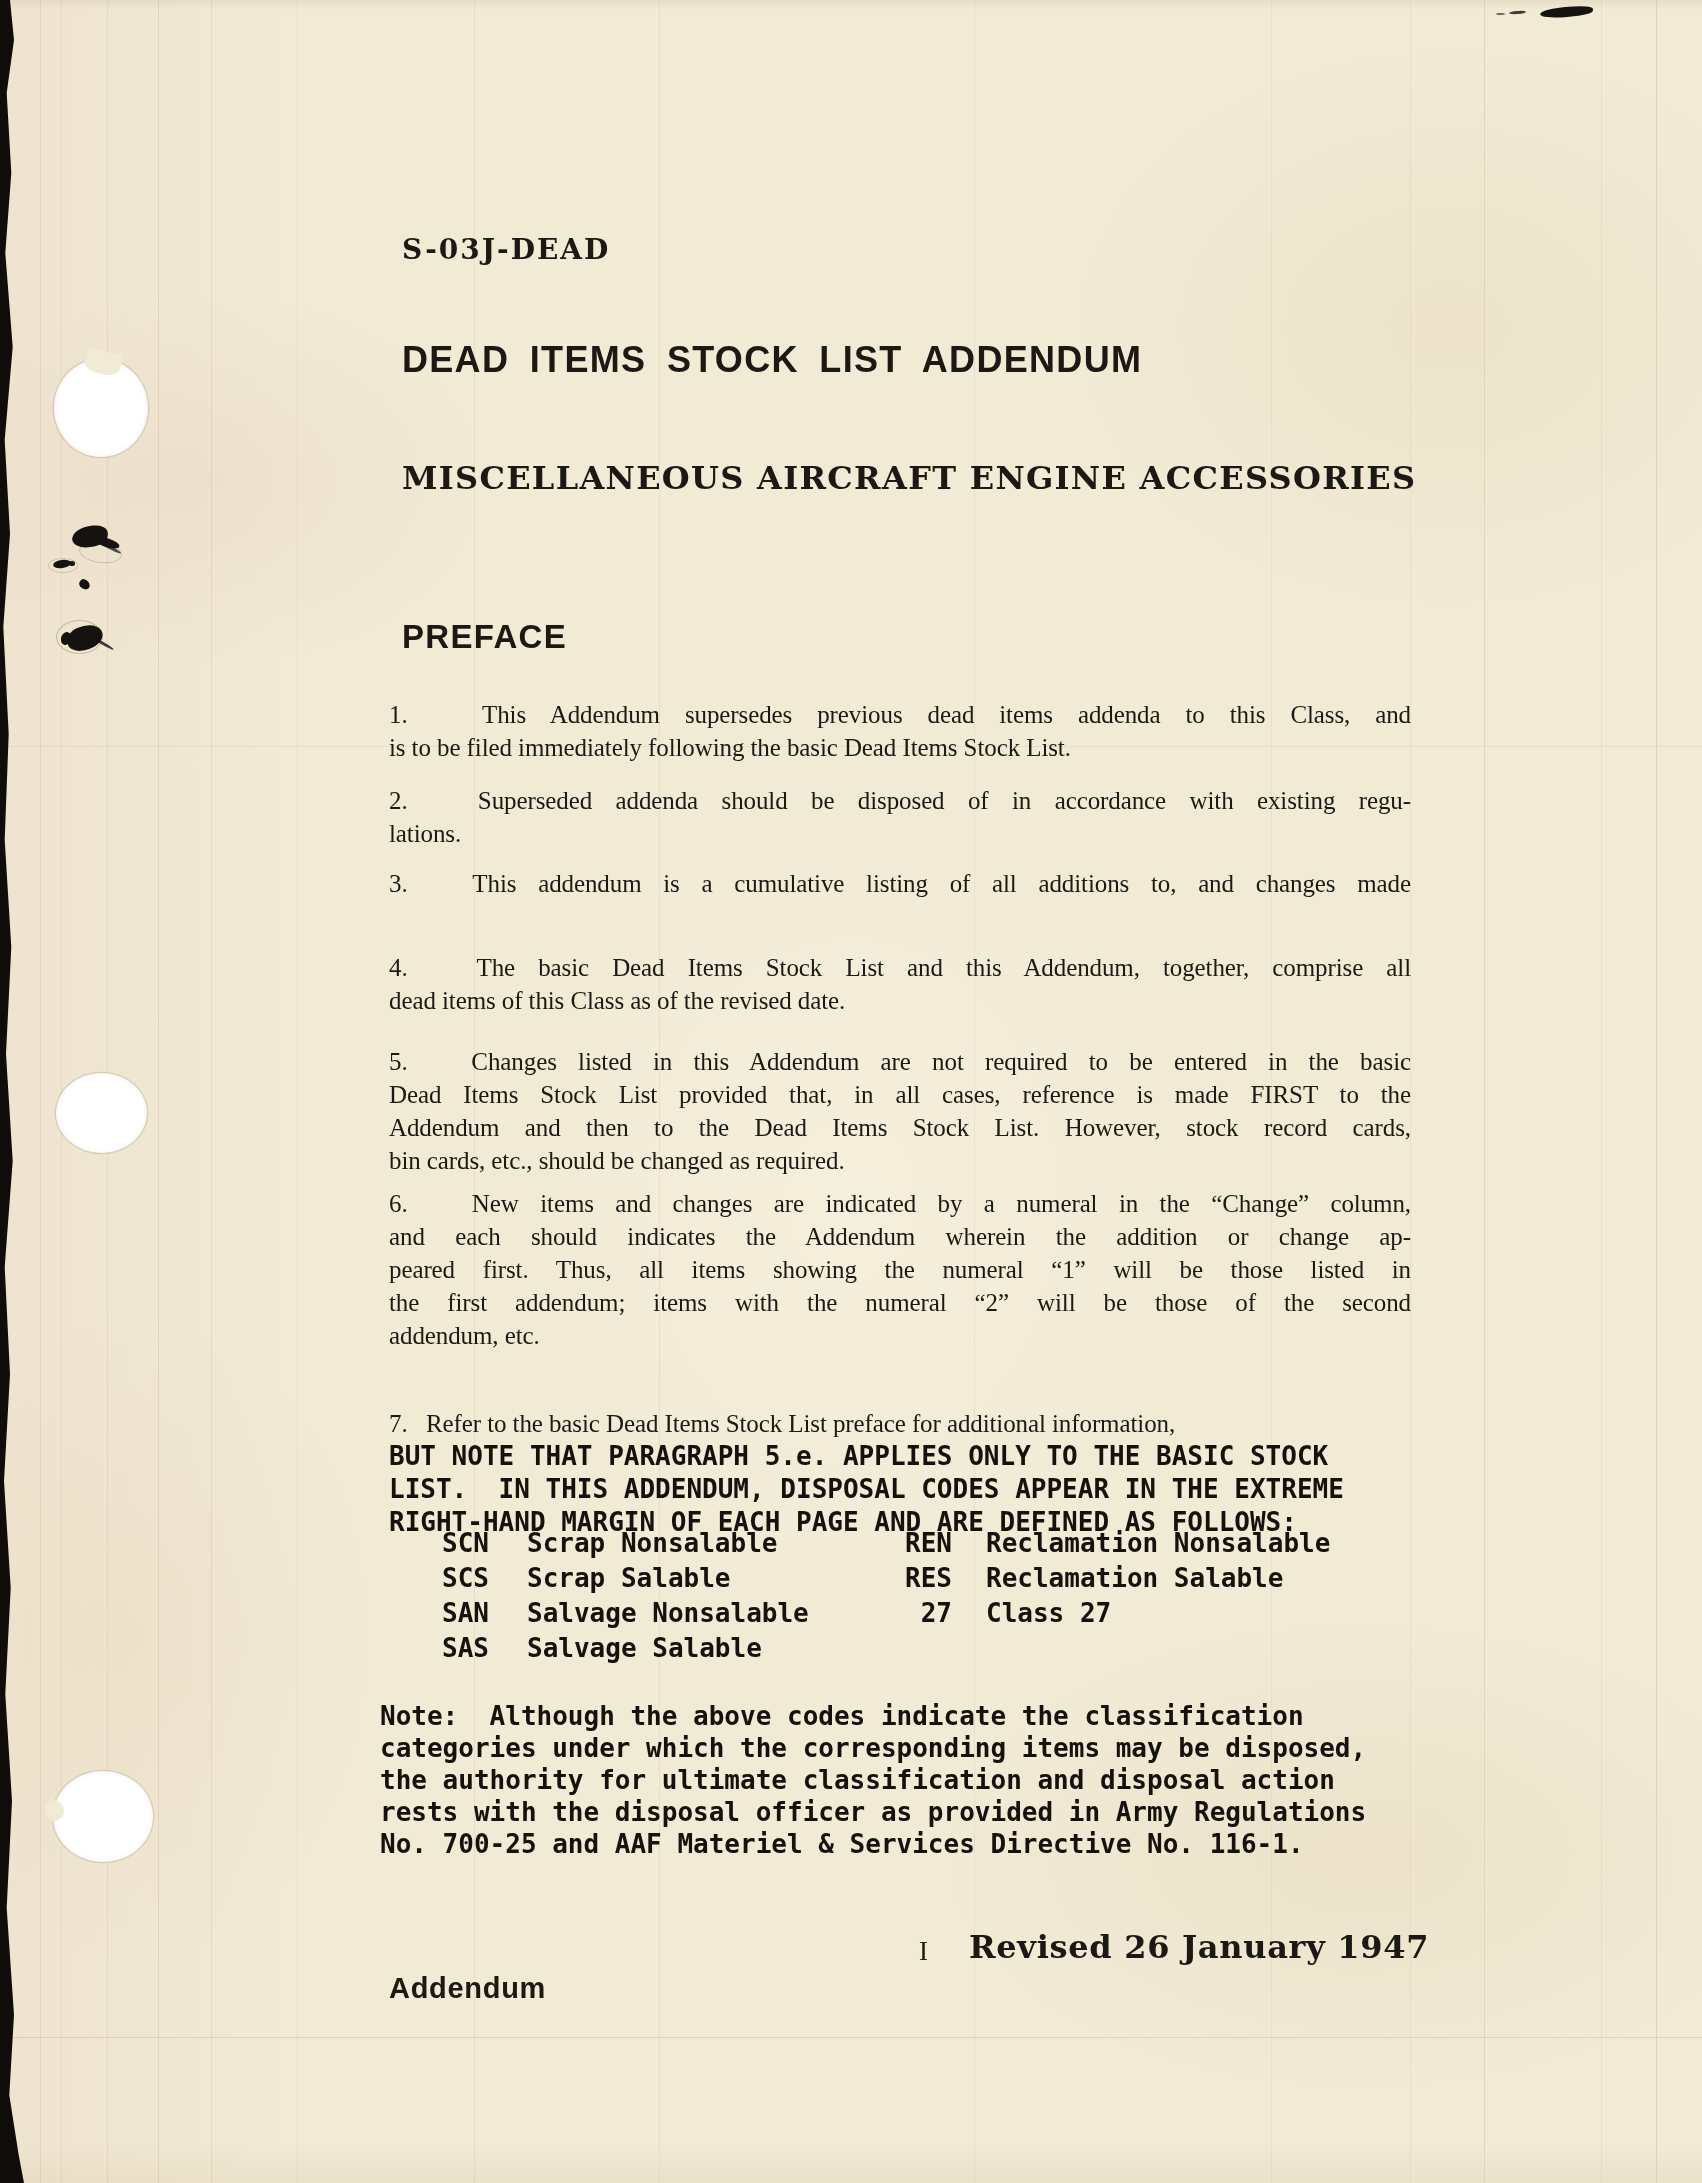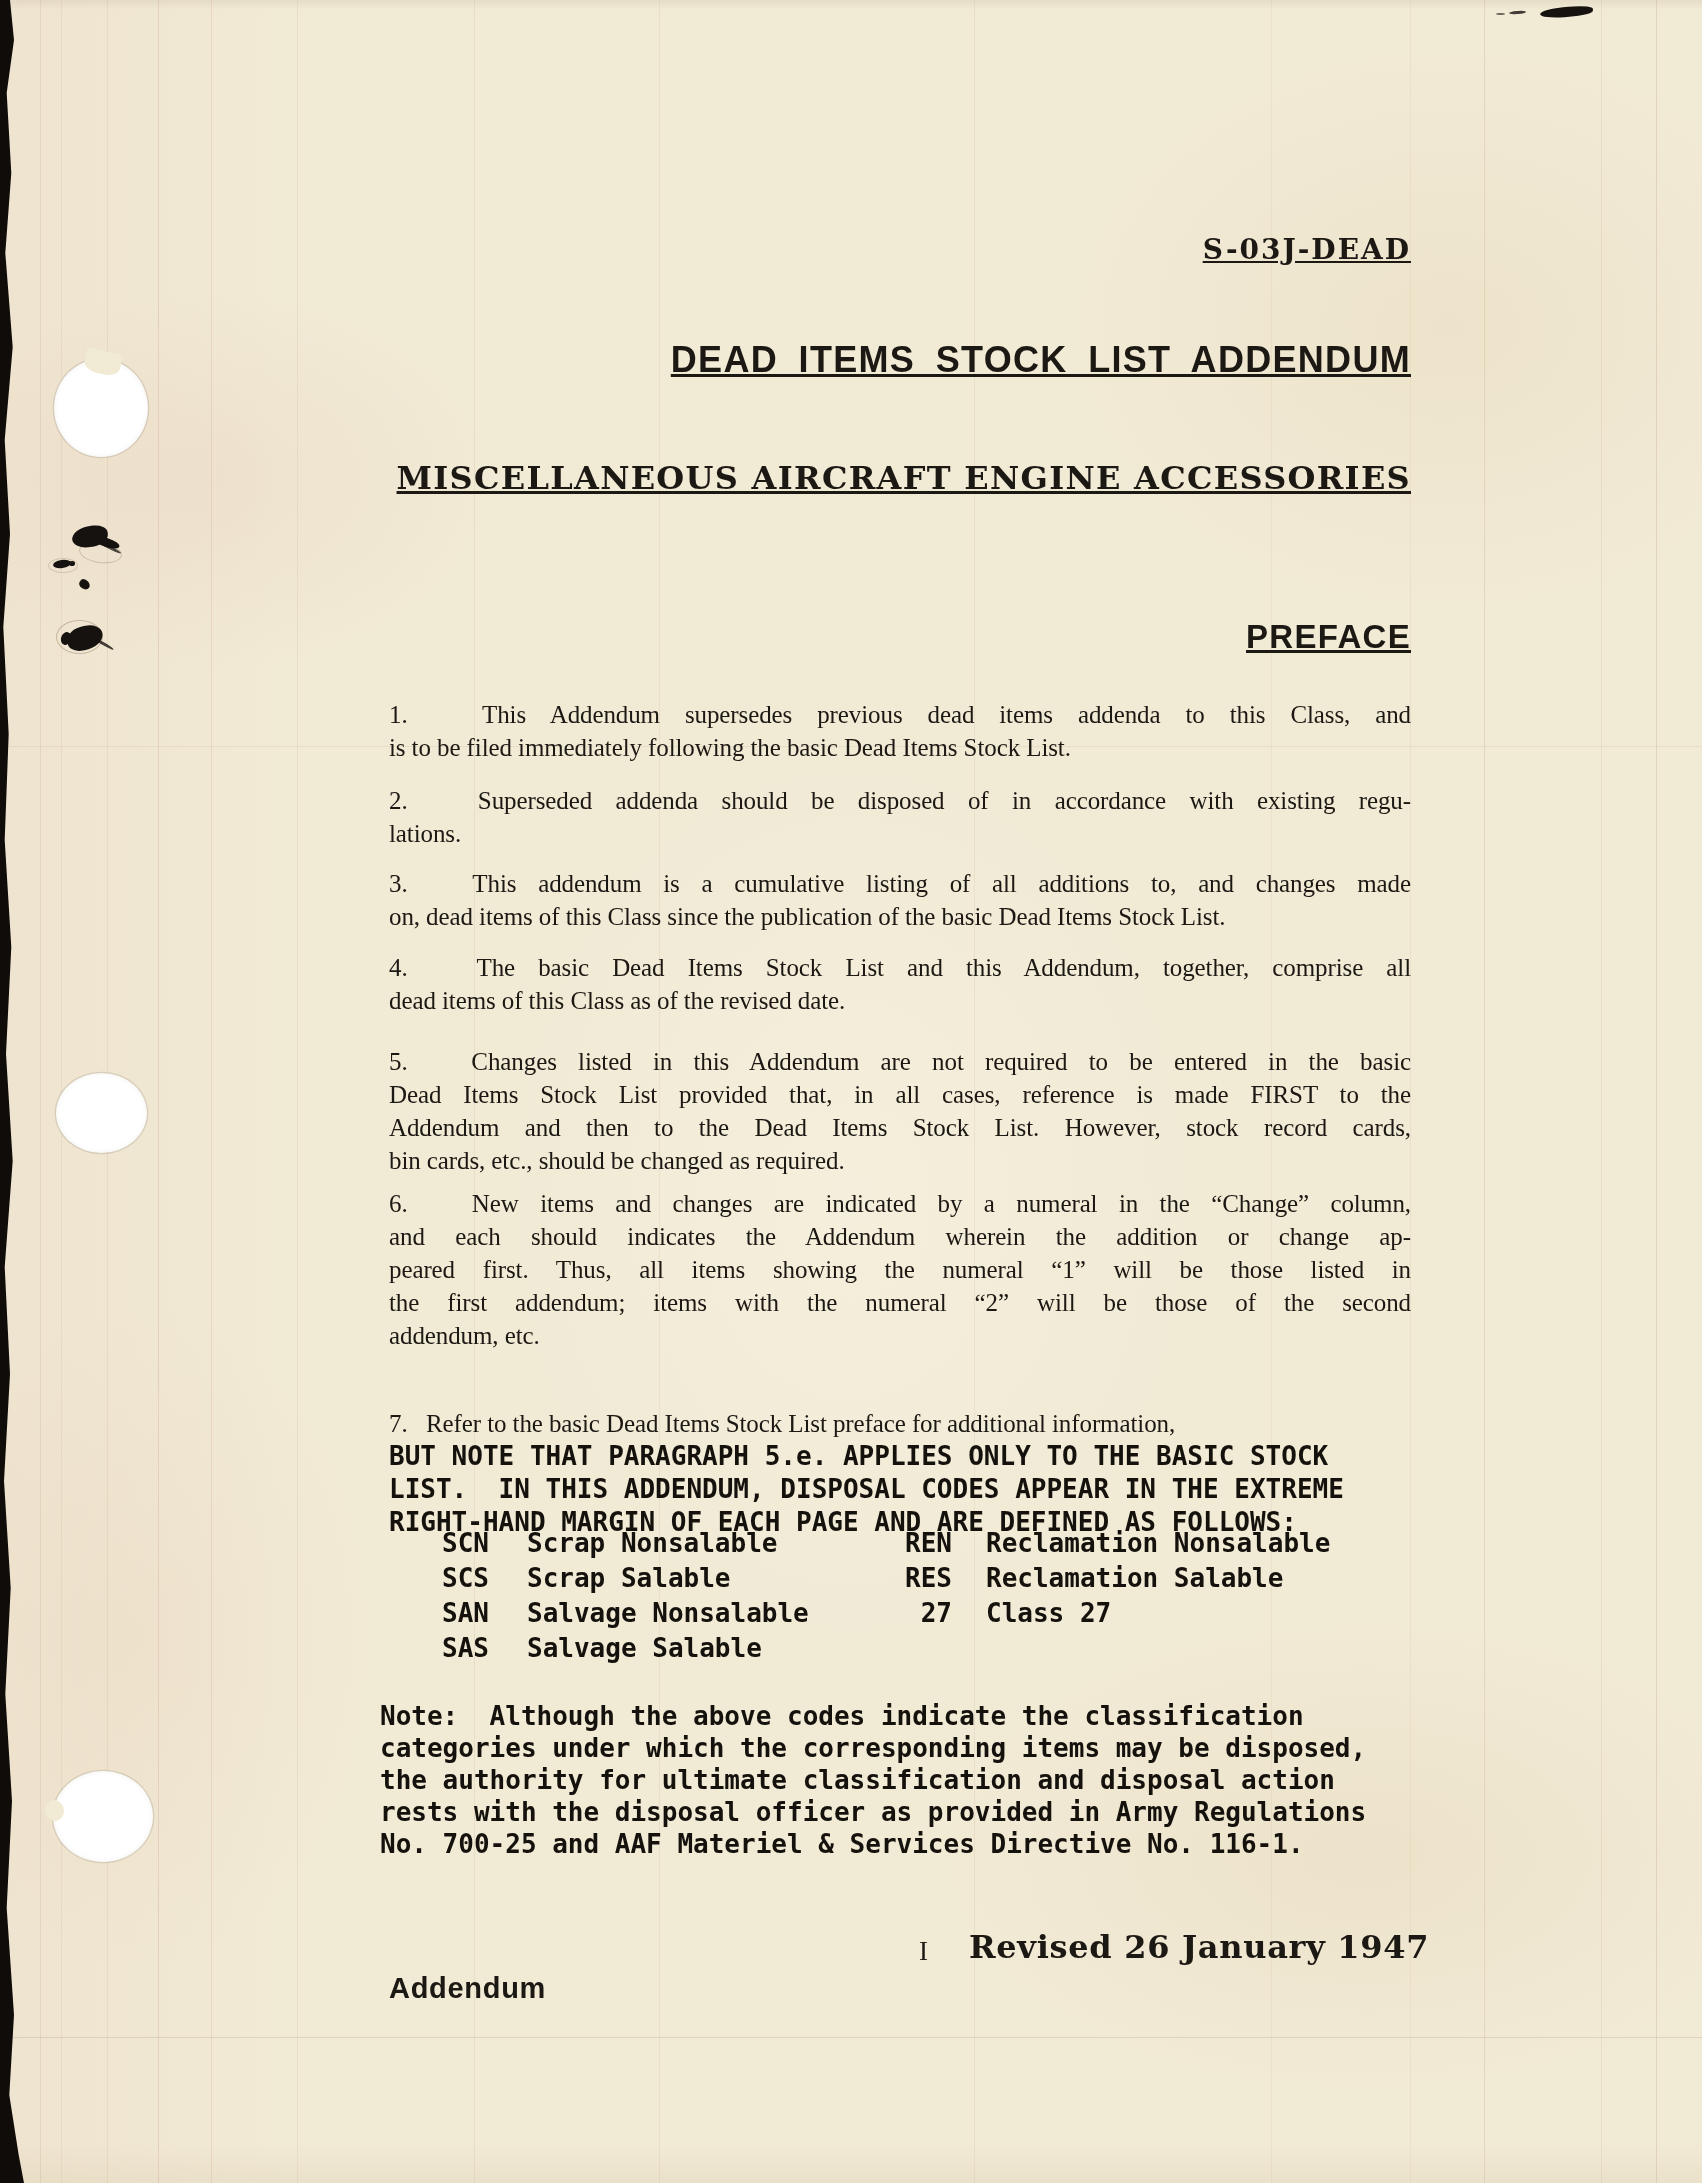--- a/index.html
+++ b/index.html
@@ -54,21 +54,21 @@
   .sBhalo{left:48px;top:558px;width:28px;height:13.3px;background:none;border:1.3px solid rgba(150,130,100,.30);border-radius:50%;}
   .sC1{left:79px;top:580px;width:11.3px;height:9.3px;border-radius:40% 60% 50% 50%;transform:rotate(30deg);}
   .sD1{left:67px;top:626px;width:36px;height:24px;border-radius:55% 45% 60% 40%;transform:rotate(-10deg);}
   .sD2{left:61px;top:632px;width:10px;height:13.3px;border-radius:50%;transform:rotate(20deg);}
   .sD3{left:91px;top:642px;width:24px;height:3.3px;border-radius:50%;transform:rotate(30deg);opacity:.8;}
   .sDhalo{left:56px;top:620px;width:45px;height:32px;background:none;border:1.3px solid rgba(140,120,90,.40);border-radius:50%;}
   .sT1{left:1540px;top:7.3px;width:53px;height:10px;border-radius:60% 40% 50% 50%;transform:rotate(-4deg);}
   .sT2{left:1509px;top:11.3px;width:17.3px;height:3.3px;border-radius:50%;transform:rotate(-4deg);opacity:.8;}
   .sT3{left:1496px;top:12.7px;width:8.7px;height:2.7px;border-radius:50%;opacity:.6;}
   
-  .cblock{position:absolute;left:389px;width:1022px;text-align:right;text-decoration:underline;}
+  .cblock{position:absolute;left:402px;width:1022px;text-align:left;}
   #doc-code{top:233px;font-family:"DejaVu Serif",serif;font-weight:700;font-size:28px;letter-spacing:2px;}
   #title{top:311px;font-family:"Liberation Sans",sans-serif;font-weight:700;font-size:36px;letter-spacing:1.3px;word-spacing:9.3px;margin-top:28px;}
   #subtitle{top:459px;font-family:"DejaVu Serif",serif;font-weight:700;font-size:32px;letter-spacing:1.3px;}
   #preface-heading{top:618px;font-family:"Liberation Sans",sans-serif;font-weight:700;font-size:33px;letter-spacing:1.3px;}
   .para{position:absolute;left:389px;width:1022px;font-size:25px;line-height:33px;letter-spacing:-0.1px;}
   #p0{top:698px;} #p1{top:784px;} #p2{top:867px;} #p3{top:951px;} #p4{top:1038px;margin-top:7px;} #p5{top:1187px;} #p6{top:1407px;}
   .line{text-align:justify;text-align-last:justify;white-space:pre-wrap;}
   .line.last{text-align-last:left;}
   .tline{font-family:"DejaVu Sans Mono",monospace;font-weight:700;font-size:26px;line-height:33px;
          letter-spacing:0;white-space:pre;color:#15110d;text-align:right;text-align-last:left;}
@@ -135,21 +135,20 @@
   <div class="para" id="p0">
       <div class="line">1.   This Addendum supersedes previous dead items addenda to this Class, and</div>
       <div class="line last">is to be filed immediately following the basic Dead Items Stock List.</div>
     </div>
   <div class="para" id="p1">
       <div class="line">2.   Superseded addenda should be disposed of in accordance with existing regu-</div>
       <div class="line last">lations.</div>
     </div>
   <div class="para" id="p2">
       <div class="line">3.   This addendum is a cumulative listing of all additions to, and changes made</div>
-      <div class="line last">on, dead items of this Class since the publication of the basic Dead Items Stock List.</div>
     </div>
   <div class="para" id="p3">
       <div class="line">4.   The basic Dead Items Stock List and this Addendum, together, comprise all</div>
       <div class="line last">dead items of this Class as of the revised date.</div>
     </div>
   <div class="para" id="p4">
       <div class="line">5.   Changes listed in this Addendum are not required to be entered in the basic</div>
       <div class="line">Dead Items Stock List provided that, in all cases, reference is made FIRST to the</div>
       <div class="line">Addendum and then to the Dead Items Stock List. However, stock record cards,</div>
       <div class="line last">bin cards, etc., should be changed as required.</div>

